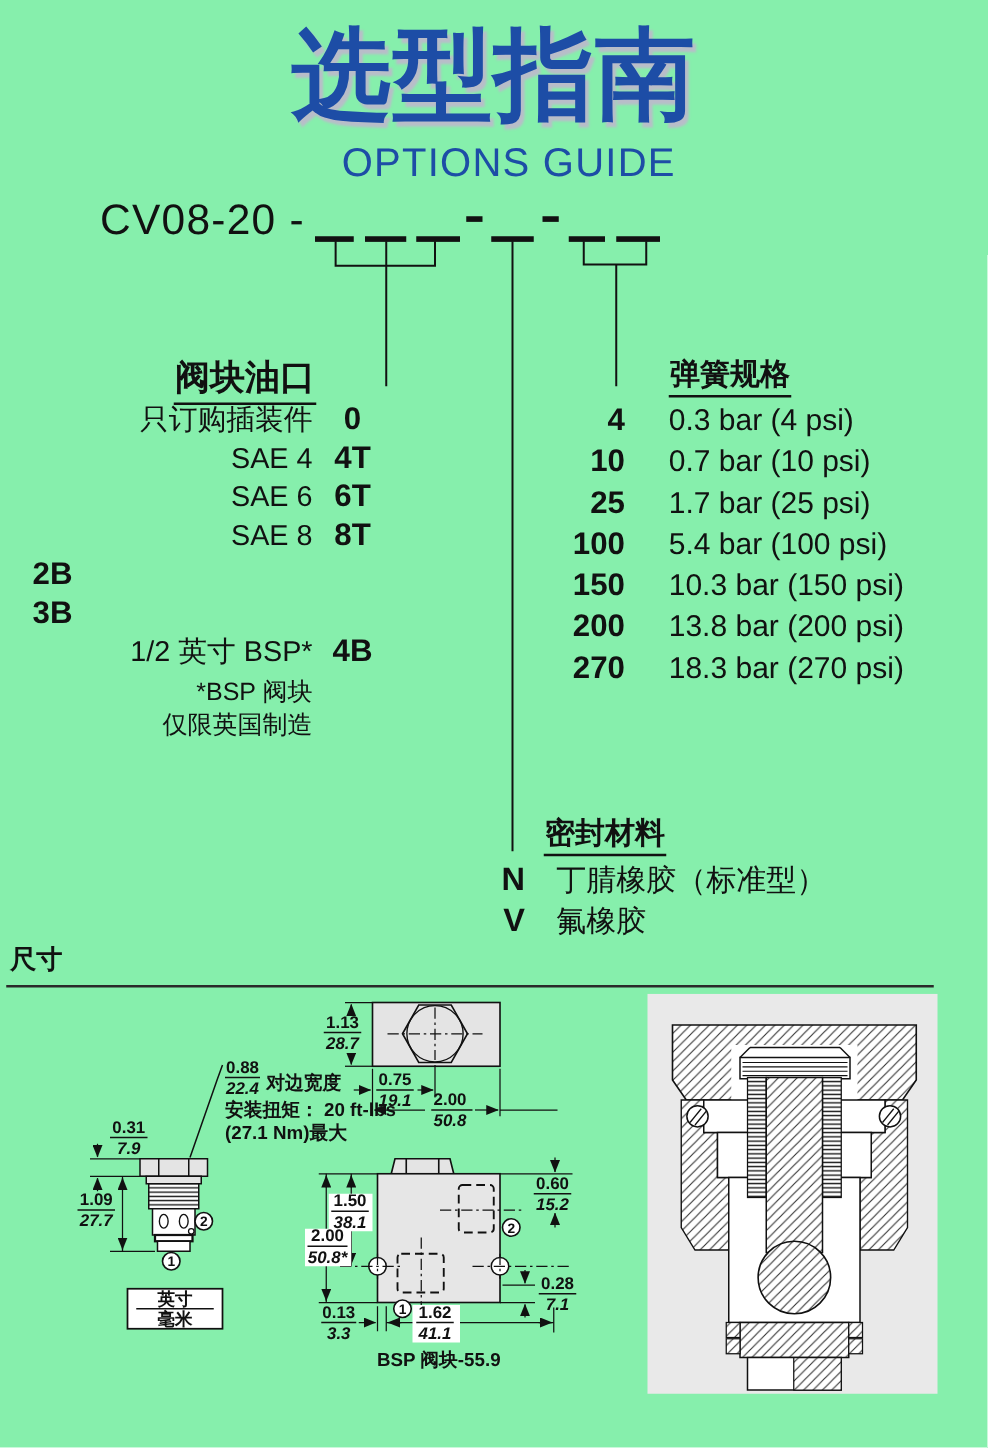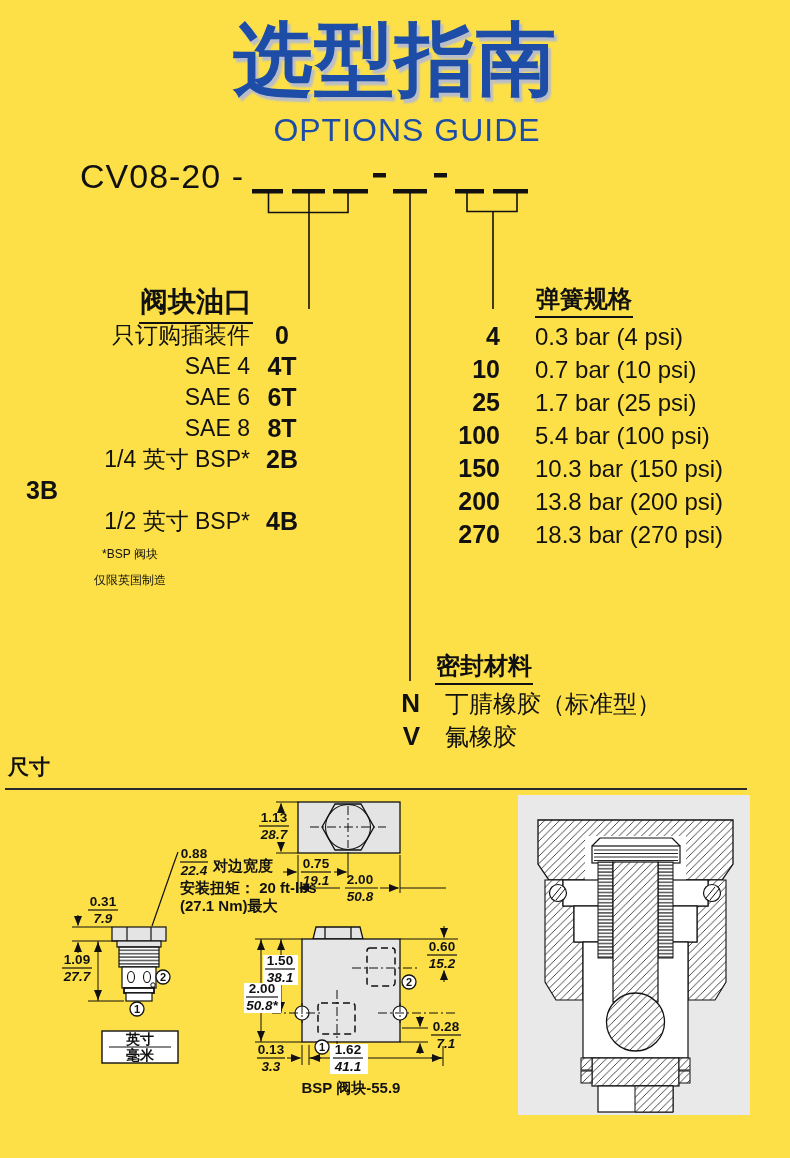--- a/index.html
+++ b/index.html
@@ -1,34 +1,34 @@
 <!DOCTYPE html>
 <html><head>
 <meta charset="utf-8">
 <style>
   html,body{margin:0;padding:0;background:#fff;}
-  .page{position:relative;width:790px;height:1158px;background:#fde047;overflow:hidden;
+  .page{position:relative;width:790px;height:1158px;background:#86efac;overflow:hidden;
         font-family:"Liberation Sans","DejaVu Sans",sans-serif;color:#111;}
   
   .title-zh{position:absolute;top:16px;left:0;width:100%;text-align:center;
             font-size:80px;line-height:1.1;font-weight:900;color:#1d4da6;
             text-shadow:3px 4px 2px #b9bdc9;letter-spacing:1px;}
   .title-en{position:absolute;top:112px;left:12px;width:100%;text-align:center;
             font-size:32px;font-weight:400;color:#1d4da6;letter-spacing:1px;}
   
   .model-code{position:absolute;left:80px;top:157px;font-size:34px;font-weight:400;letter-spacing:1px;}
   svg.overlay{position:absolute;left:0;top:0;pointer-events:none;}
   
   .ports{position:absolute;left:10px;top:283px;width:320px;}
   .phead{width:243px;height:37px;text-align:right;font-size:28px;font-weight:700;}
   .phead span{display:inline-block;border-bottom:2px solid #111;padding:0 1px 1px;}
   .prow{display:flex;height:31px;align-items:center;}
   .plabel{width:240px;text-align:right;font-size:23px;white-space:nowrap;}
   .pcode{width:52px;text-align:center;font-weight:700;font-size:25px;margin-left:6px;}
-  .pfoot{width:240px;text-align:center;font-size:12px;line-height:26px;margin-top:4px;}
+  .pfoot{width:240px;text-align:right;font-size:20px;line-height:26px;margin-top:4px;}
   
   .springs{position:absolute;left:420px;top:283px;width:340px;}
   .shead{height:37px;margin-left:115px;font-size:24px;font-weight:700;}
   .shead span{display:inline-block;border-bottom:2px solid #111;padding:0 1px 1px;}
   .srow{display:flex;height:33px;align-items:center;font-size:24px;}
   .scode{width:80px;text-align:right;font-weight:700;font-size:25px;}
   .slabel{margin-left:35px;white-space:nowrap;}
   
   .seals{position:absolute;left:365px;top:650px;width:400px;}
   .sehead{height:37px;margin-left:70px;font-size:24px;font-weight:700;text-decoration:underline;}
@@ -89,21 +89,20 @@
       </div>
     <div class="prow">
       <span class="plabel">SAE 6</span>
       <span class="pcode">6T</span>
       </div>
     <div class="prow">
       <span class="plabel">SAE 8</span>
       <span class="pcode">8T</span>
       </div>
     <div class="prow">
-      <span class="plabel">1/4 英寸 BSP*</span>
       <span class="pcode">2B</span>
       </div>
     <div class="prow">
       <span class="pcode">3B</span>
       </div>
     <div class="prow">
       <span class="plabel">1/2 英寸 BSP*</span>
       <span class="pcode">4B</span>
       </div>
     <div class="pfoot">

